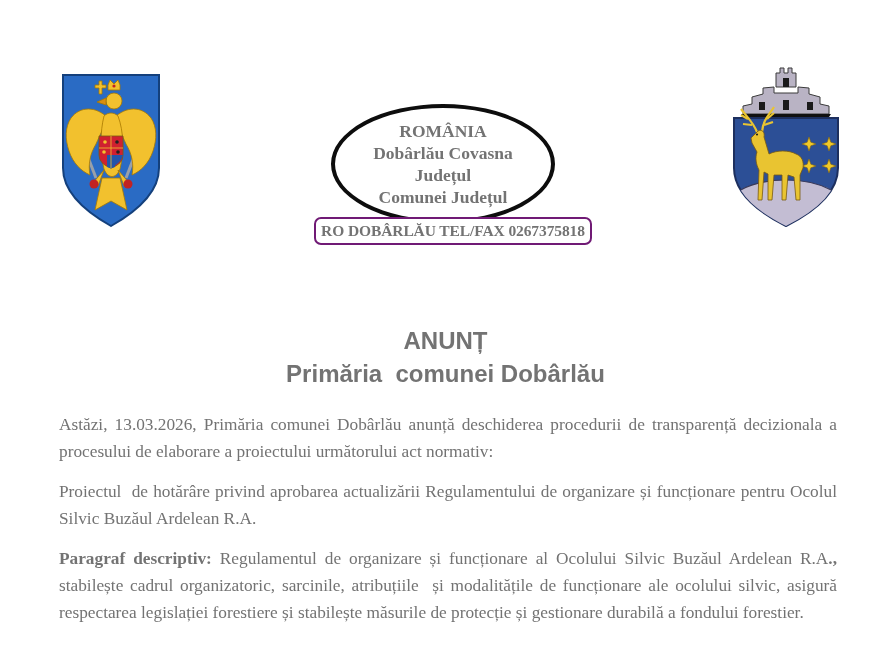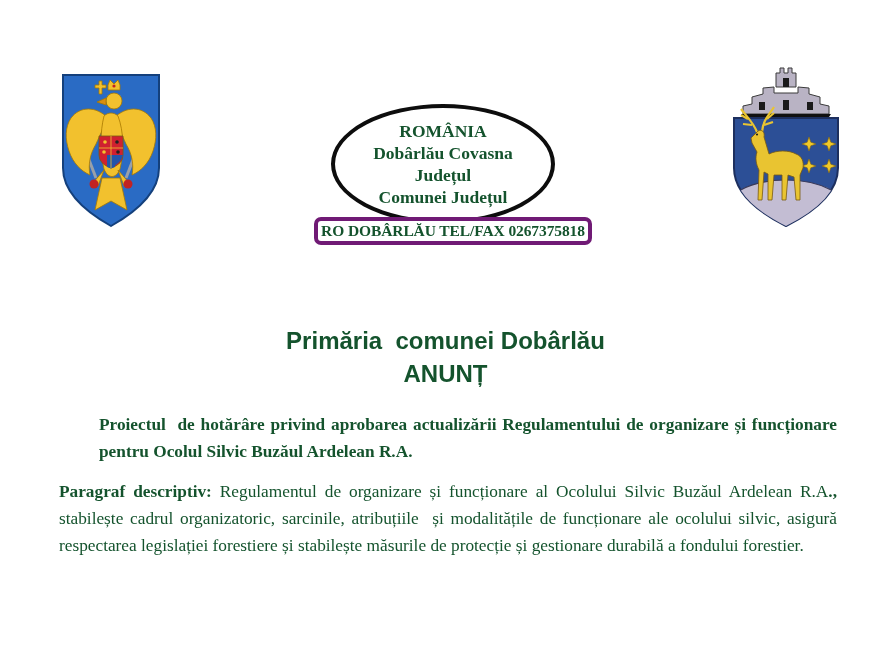--- a/index.html
+++ b/index.html
@@ -3,21 +3,21 @@
 <meta charset="utf-8">
 <style>
   * { margin: 0; padding: 0; box-sizing: border-box; }
   html, body { background: #ffffff; }
   .page {
     position: relative;
     width: 891px;
     height: 668px;
     background: #ffffff;
     font-family: "Liberation Serif", serif;
-    color: #14532d;
+    color: #737373;
     overflow: hidden;
   }
 
   
   .coat { position: absolute; }
   .coat-left  { left: 58px;  top: 72px;  width: 106px; height: 158px; }
   .coat-right { left: 726px; top: 62px;  width: 120px; height: 172px; }
 
   
   .stamp-oval {
@@ -35,21 +35,21 @@
     z-index: 1;
     background: transparent;
   }
 
   
   .contact-box {
     position: absolute;
     left: 314px; top: 217px;
     width: 278px; height: 28px;
     background: #ffffff;
-    border: 4px solid #701a75;
+    border: 2px solid #701a75;
     border-radius: 7px;
     display: flex; align-items: center; justify-content: center;
     font-weight: bold;
     font-size: 15.5px;
     letter-spacing: -0.1px;
     z-index: 2;
     white-space: pre;
   }
 
   
@@ -76,21 +76,21 @@
   
   .body-text {
     position: absolute;
     left: 59px; top: 411px;
     width: 778px;
     font-size: 17.3px;
     line-height: 27px;
     text-align: justify;
   }
   .body-text p { margin-bottom: 13px; white-space: pre-wrap; }
-  .body-text p.bold { font-weight: bold; margin-left: 40px; }
+  .body-text p.bold { font-weight: normal; }
   .body-text .seg-bold { font-weight: bold; }
 </style>
 </head>
 <body>
 
 <div class="page">
 
   <svg class="coat coat-left" viewBox="0 0 106 158">
     <path d="M5,3 H101 V96 Q101,127 53,154 Q5,127 5,96 Z" stroke="#14407c" stroke-width="2" fill="#2a6bc4"></path>
 
@@ -186,22 +186,23 @@
                C50,88 62,88 69,92 C75,94 77,100 76,106 L73,113
                L73,138 L69,138 L67,115 L61,113 L59,138 L55,138 L55,113
                L47,113 L45,138 L41,138 L41,112 L37,110 L35,138 L31,138 L32,108
                C29,102 28,96 30,90 L25,81 Z"></path>
       <circle cx="30" cy="72.5" r="1.1" fill="#222222" stroke="none"></circle>
     </g>
   </svg>
 
 
   <div class="title-block">
+    <div>ANUNȚ</div>
     <div>Primăria  comunei Dobârlău</div>
-    <div>ANUNȚ</div>
   </div>
 
   <div class="body-text">
+    <p>Astăzi, 13.03.2026, Primăria comunei Dobârlău anunță deschiderea procedurii de transparență decizionala a procesului de elaborare a proiectului următorului act normativ:</p>
     <p class="bold">Proiectul  de hotărâre privind aprobarea actualizării Regulamentului de organizare și funcționare pentru Ocolul Silvic Buzăul Ardelean R.A.</p>
     <p><span class="seg-bold">Paragraf descriptiv:</span><span> Regulamentul de organizare și funcționare al Ocolului Silvic Buzăul Ardelean R.A</span><span class="seg-bold">.,</span><span> stabilește cadrul organizatoric, sarcinile, atribuțiile  și modalitățile de funcționare ale ocolului silvic, asigură respectarea legislației forestiere și stabilește măsurile de protecție și gestionare durabilă a fondului forestier.</span></p>
   </div>
 
 </div>
 
 </body></html>

